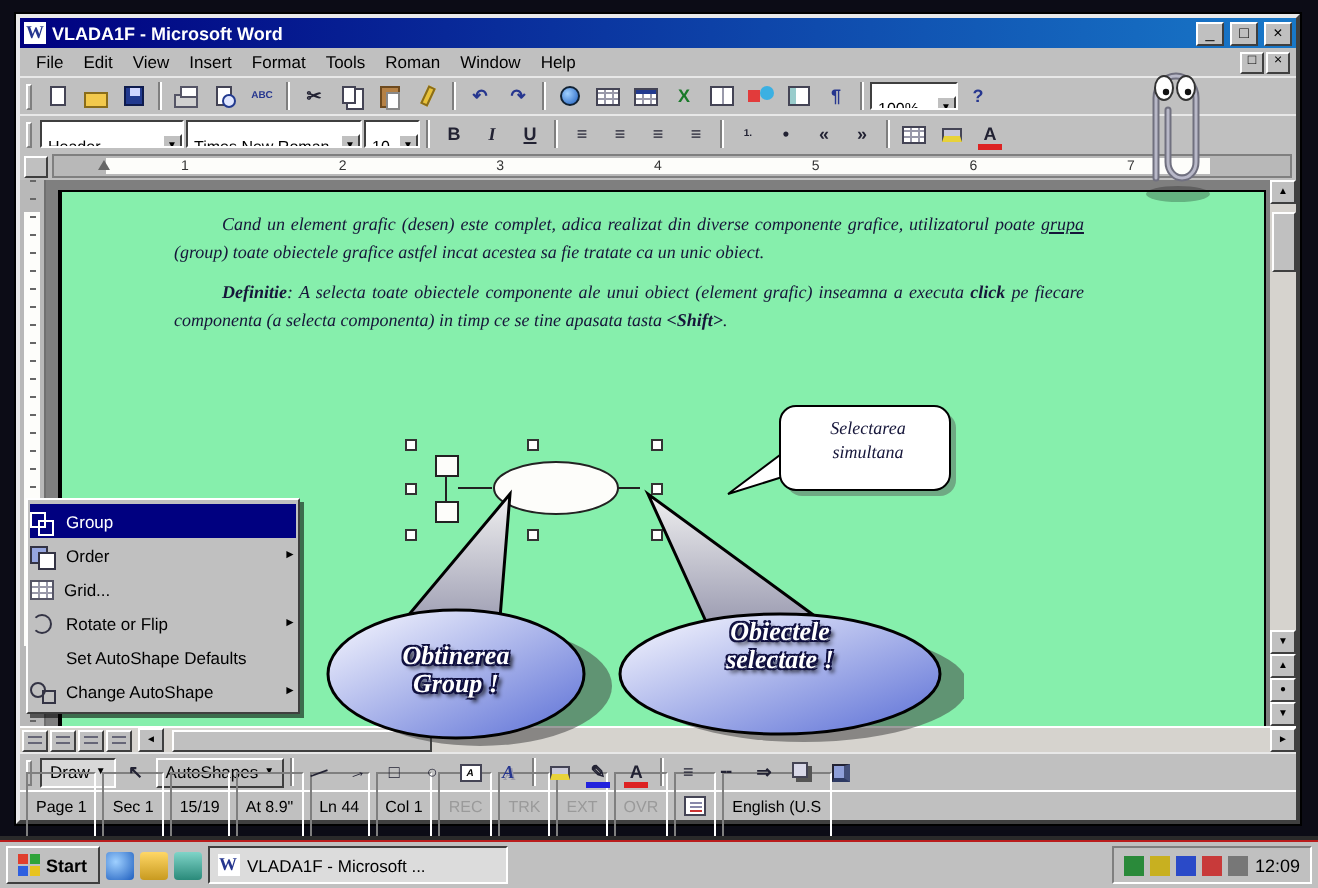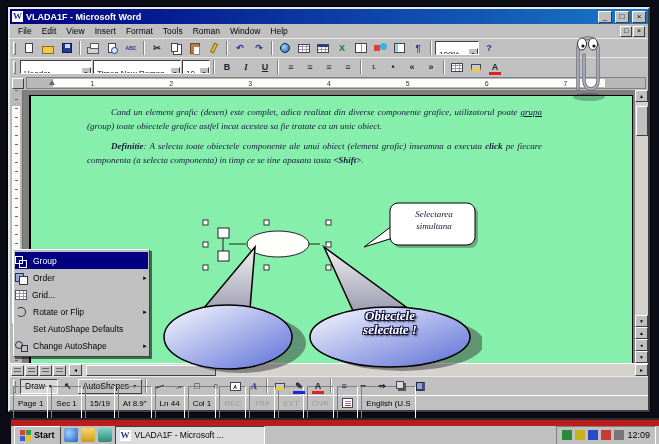--- a/index.html
+++ b/index.html
@@ -107,21 +107,21 @@
 .ic-order::after{content:"";position:absolute;left:4px;top:4px;width:7px;height:7px;background:#fff;border:1px solid #334}
 .ic-grid{background-color:#fff;border:1px solid #556;background-image:linear-gradient(90deg,transparent 0 3px,#99a 3px 4px,transparent 4px 7px,#99a 7px 8px,transparent 8px),linear-gradient(0deg,transparent 0 2px,#99a 2px 3px,transparent 3px 5px,#99a 5px 6px,transparent 6px);width:12px;height:10px}
 .ic-rotate::before{content:"";position:absolute;left:1px;top:1px;width:8px;height:8px;border:1px solid #334;border-radius:50%;border-left-color:transparent}
 .ic-shape::before{content:"";position:absolute;left:0;top:1px;width:6px;height:6px;border:1px solid #334;border-radius:50%}
 .ic-shape::after{content:"";position:absolute;left:6px;top:5px;width:5px;height:5px;border:1px solid #334}
 
 .overlay{position:absolute;z-index:10}
 .ballooncap{position:absolute;z-index:31;text-align:center;font-family:"Liberation Serif",serif;font-weight:bold;font-style:italic;font-size:13px;line-height:1.1;color:#fff;text-shadow:1px 1px 0 #101040,-1px -1px 0 #101040,1px -1px 0 #101040,-1px 1px 0 #101040,2px 2px 2px #000}
 .calloutcap{position:absolute;z-index:13;text-align:center;font-family:"Liberation Serif",serif;font-style:italic;font-size:9px;line-height:1.3;color:#16163a}
 
-.taskbar{position:absolute;left:11px;right:0;bottom:0;height:24px;background:#c0c0c0;border-top:6px solid #b91c1c;box-shadow:0 -2px 0 #2a2a2a;display:flex;align-items:center;gap:3px;padding:0 3px;z-index:60}
+.taskbar{position:absolute;left:0;right:0;bottom:0;height:24px;background:#c0c0c0;border-top:1px solid #b91c1c;box-shadow:0 -2px 0 #2a2a2a;display:flex;align-items:center;gap:3px;padding:0 3px;z-index:60}
 .startbtn{height:19px;display:flex;align-items:center;gap:3px;padding:0 5px;border:1px solid;border-color:#fff #3f3f3f #3f3f3f #fff;font-weight:bold;font-size:9px;flex:0 0 auto}
 .winlogo{width:11px;height:11px;display:grid;grid-template-columns:5px 5px;grid-template-rows:5px 5px;gap:1px;flex:0 0 auto}
 .winlogo i{display:block}
 .winlogo .r{background:#e03e2d}.winlogo .g{background:#2fa33a}.winlogo .b{background:#2d5fe0}.winlogo .y{background:#e8c31f}
 .qicon{width:14px;height:14px;border-radius:2px;flex:0 0 auto}
 .taskbtn{height:19px;width:150px;display:flex;align-items:center;gap:4px;padding:0 4px;border:1px solid;border-color:#3f3f3f #fff #fff #3f3f3f;background:#dcdcdc;font-size:8.5px;overflow:hidden;white-space:nowrap;flex:0 0 auto}
 .tray{height:19px;margin-left:auto;display:flex;align-items:center;gap:3px;padding:0 5px;border:1px solid;border-color:#7f7f7f #fff #fff #7f7f7f;font-size:9px;flex:0 0 auto}
 .trayic{width:10px;height:10px;flex:0 0 auto}
 </style>
 </head>
@@ -493,20 +493,24 @@
           </linearGradient>
         <linearGradient id="g1t" x1="0" y1="0" x2="0" y2="1">
             <stop offset="0" stop-color="#f0f0f0"></stop>
             <stop offset="1" stop-color="#9a9ab0"></stop>
           </linearGradient>
       </defs>
       <ellipse cx="80" cy="102" rx="66" ry="30" fill="#3a3a3a" opacity="0.5"></ellipse>
       <polygon points="95,6 38,74 90,68" fill="url(#g1t)" stroke="#000" stroke-width="1.5"></polygon>
       <ellipse cx="68" cy="96" rx="64" ry="32" fill="url(#g1)" stroke="#000" stroke-width="1.5"></ellipse>
     </svg>
+    <div class="ballooncap" style="left:154px;top:312px;width:128px">
+      <div>Obtinerea</div>
+      <div>Group !</div>
+    </div>
 
     <svg class="overlay" style="left:292px;top:234px;z-index:30" width="180" height="128" viewBox="0 0 180 128">
       <defs>
         <linearGradient id="g2" x1="0" y1="0" x2="1" y2="1">
             <stop offset="0" stop-color="#fafaff"></stop>
             <stop offset="1" stop-color="#5b6fd6"></stop>
           </linearGradient>
         <linearGradient id="g2t" x1="0" y1="0" x2="0" y2="1">
             <stop offset="0" stop-color="#f0f0f0"></stop>
             <stop offset="1" stop-color="#9a9ab0"></stop>

